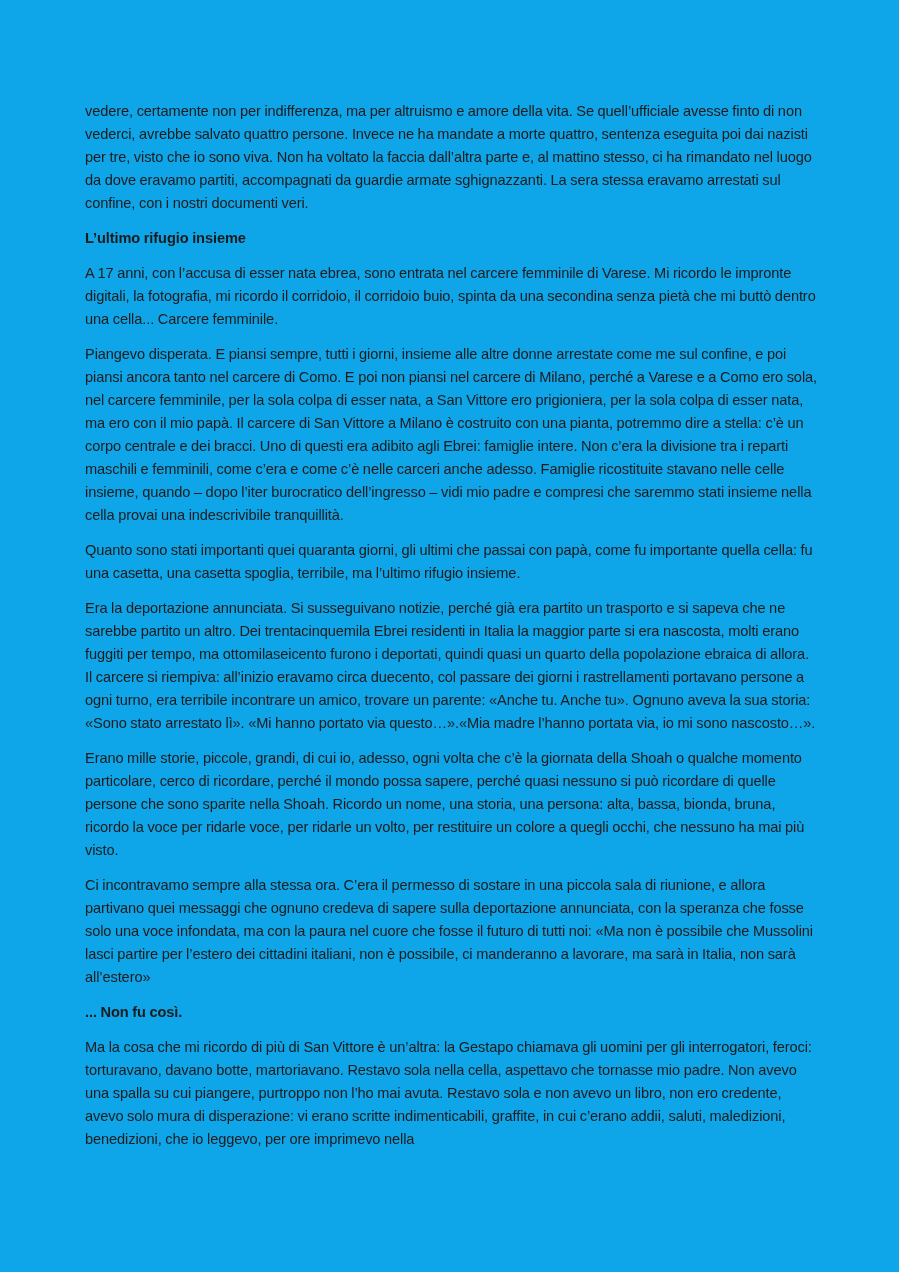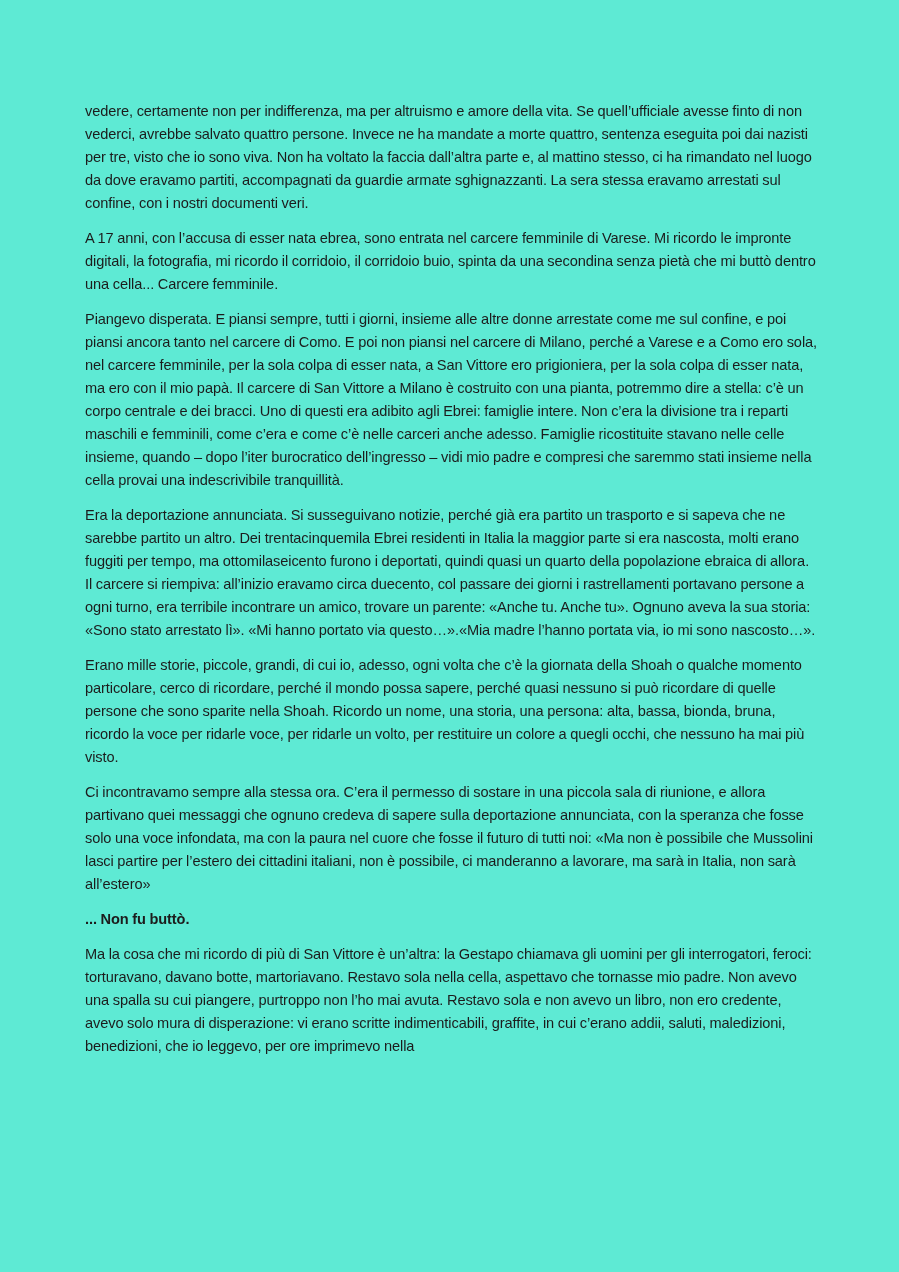--- a/index.html
+++ b/index.html
@@ -4,21 +4,21 @@
 <style>
   html, body {
     margin: 0;
     padding: 0;
     background: #ffffff;
   }
   .page {
     position: relative;
     width: 899px;
     height: 1272px;
-    background: #5eead4;
+    background: #0ea5e9;
     overflow: hidden;
     font-family: "Liberation Sans", "DejaVu Sans", sans-serif;
   }
   .content {
     position: absolute;
     top: 100px;
     left: 85px;
     width: 733px;
     color: #1c1c1c;
   }
@@ -35,21 +35,23 @@
   .content h2 {
     font-weight: 700;
   }
 </style>
 </head>
 <body>
 
 <div class="page">
   <div class="content">
     <p>vedere, certamente non per indifferenza, ma per altruismo e amore della vita. Se quell’ufficiale avesse finto di non vederci, avrebbe salvato quattro persone. Invece ne ha mandate a morte quattro, sentenza eseguita poi dai nazisti per tre, visto che io sono viva. Non ha voltato la faccia dall’altra parte e, al mattino stesso, ci ha rimandato nel luogo da dove eravamo partiti, accompagnati da guardie armate sghignazzanti. La sera stessa eravamo arrestati sul confine, con i nostri documenti veri.</p>
+    <h2>L’ultimo rifugio insieme</h2>
     <p>A 17 anni, con l’accusa di esser nata ebrea, sono entrata nel carcere femminile di Varese. Mi ricordo le impronte digitali, la fotografia, mi ricordo il corridoio, il corridoio buio, spinta da una secondina senza pietà che mi buttò dentro una cella... Carcere femminile.</p>
     <p>Piangevo disperata. E piansi sempre, tutti i giorni, insieme alle altre donne arrestate come me sul confine, e poi piansi ancora tanto nel carcere di Como. E poi non piansi nel carcere di Milano, perché a Varese e a Como ero sola, nel carcere femminile, per la sola colpa di esser nata, a San Vittore ero prigioniera, per la sola colpa di esser nata, ma ero con il mio papà. Il carcere di San Vittore a Milano è costruito con una pianta, potremmo dire a stella: c’è un corpo centrale e dei bracci. Uno di questi era adibito agli Ebrei: famiglie intere. Non c’era la divisione tra i reparti maschili e femminili, come c’era e come c’è nelle carceri anche adesso. Famiglie ricostituite stavano nelle celle insieme, quando – dopo l’iter burocratico dell’ingresso – vidi mio padre e compresi che saremmo stati insieme nella cella provai una indescrivibile tranquillità.</p>
+    <p>Quanto sono stati importanti quei quaranta giorni, gli ultimi che passai con papà, come fu importante quella cella: fu una casetta, una casetta spoglia, terribile, ma l’ultimo rifugio insieme.</p>
     <p>Era la deportazione annunciata. Si susseguivano notizie, perché già era partito un trasporto e si sapeva che ne sarebbe partito un altro. Dei trentacinquemila Ebrei residenti in Italia la maggior parte si era nascosta, molti erano fuggiti per tempo, ma ottomilaseicento furono i deportati, quindi quasi un quarto della popolazione ebraica di allora. Il carcere si riempiva: all’inizio eravamo circa duecento, col passare dei giorni i rastrellamenti portavano persone a ogni turno, era terribile incontrare un amico, trovare un parente: «Anche tu. Anche tu». Ognuno aveva la sua storia: «Sono stato arrestato lì». «Mi hanno portato via questo…».«Mia madre l’hanno portata via, io mi sono nascosto…».</p>
     <p>Erano mille storie, piccole, grandi, di cui io, adesso, ogni volta che c’è la giornata della Shoah o qualche momento particolare, cerco di ricordare, perché il mondo possa sapere, perché quasi nessuno si può ricordare di quelle persone che sono sparite nella Shoah. Ricordo un nome, una storia, una persona: alta, bassa, bionda, bruna, ricordo la voce per ridarle voce, per ridarle un volto, per restituire un colore a quegli occhi, che nessuno ha mai più visto.</p>
     <p>Ci incontravamo sempre alla stessa ora. C’era il permesso di sostare in una piccola sala di riunione, e allora partivano quei messaggi che ognuno credeva di sapere sulla deportazione annunciata, con la speranza che fosse solo una voce infondata, ma con la paura nel cuore che fosse il futuro di tutti noi: «Ma non è possibile che Mussolini lasci partire per l’estero dei cittadini italiani, non è possibile, ci manderanno a lavorare, ma sarà in Italia, non sarà all’estero»</p>
-    <h2>... Non fu buttò.</h2>
+    <h2>... Non fu così.</h2>
     <p>Ma la cosa che mi ricordo di più di San Vittore è un’altra: la Gestapo chiamava gli uomini per gli interrogatori, feroci: torturavano, davano botte, martoriavano. Restavo sola nella cella, aspettavo che tornasse mio padre. Non avevo una spalla su cui piangere, purtroppo non l’ho mai avuta. Restavo sola e non avevo un libro, non ero credente, avevo solo mura di disperazione: vi erano scritte indimenticabili, graffite, in cui c’erano addii, saluti, maledizioni, benedizioni, che io leggevo, per ore imprimevo nella</p>
   </div>
 </div>
 
 </body></html>

